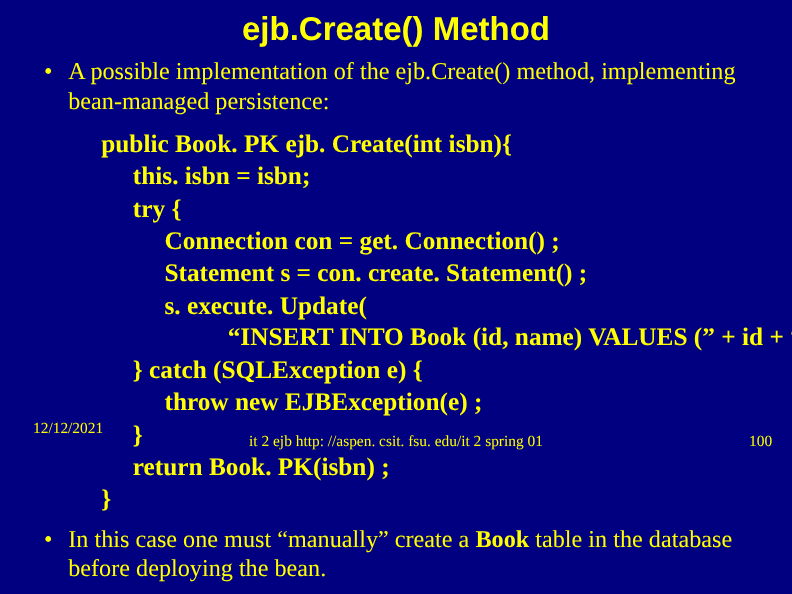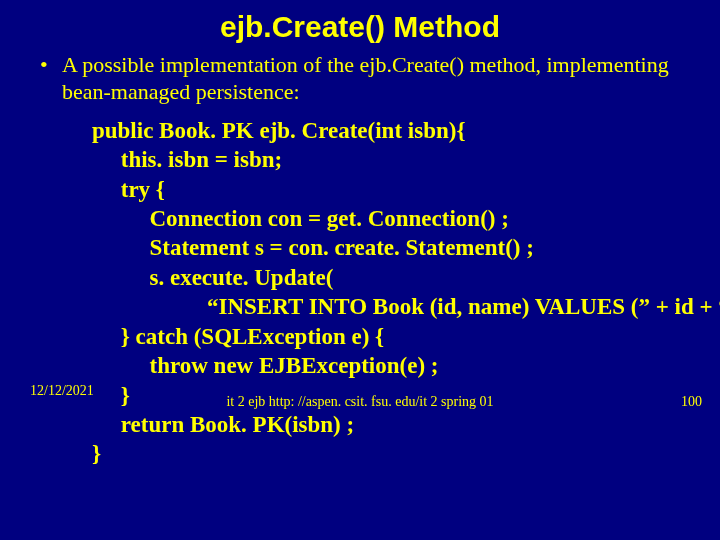--- a/index.html
+++ b/index.html
@@ -104,20 +104,25 @@
           Connection con = get. Connection() ;
           Statement s = con. create. Statement() ;
           s. execute. Update(
                     “INSERT INTO Book (id, name) VALUES (” + id + “, ‘’)”)
      } catch (SQLException e) {
           throw new EJBException(e) ;
      }
      return Book. PK(isbn) ;
 }</div>
 
+  <ul class="outer">
+    <li>
+      <span>In this case one must “manually” create a </span><b>Book</b><span> table in the database before deploying the bean.</span>
+    </li>
+  </ul>
 
   <div class="footer">
     <span class="date">12/12/2021</span>
     <span class="center">it 2 ejb  http: //aspen. csit. fsu. edu/it 2 spring 01</span>
     <span class="page">100</span>
   </div>
 
 </div>
 
 </body></html>

